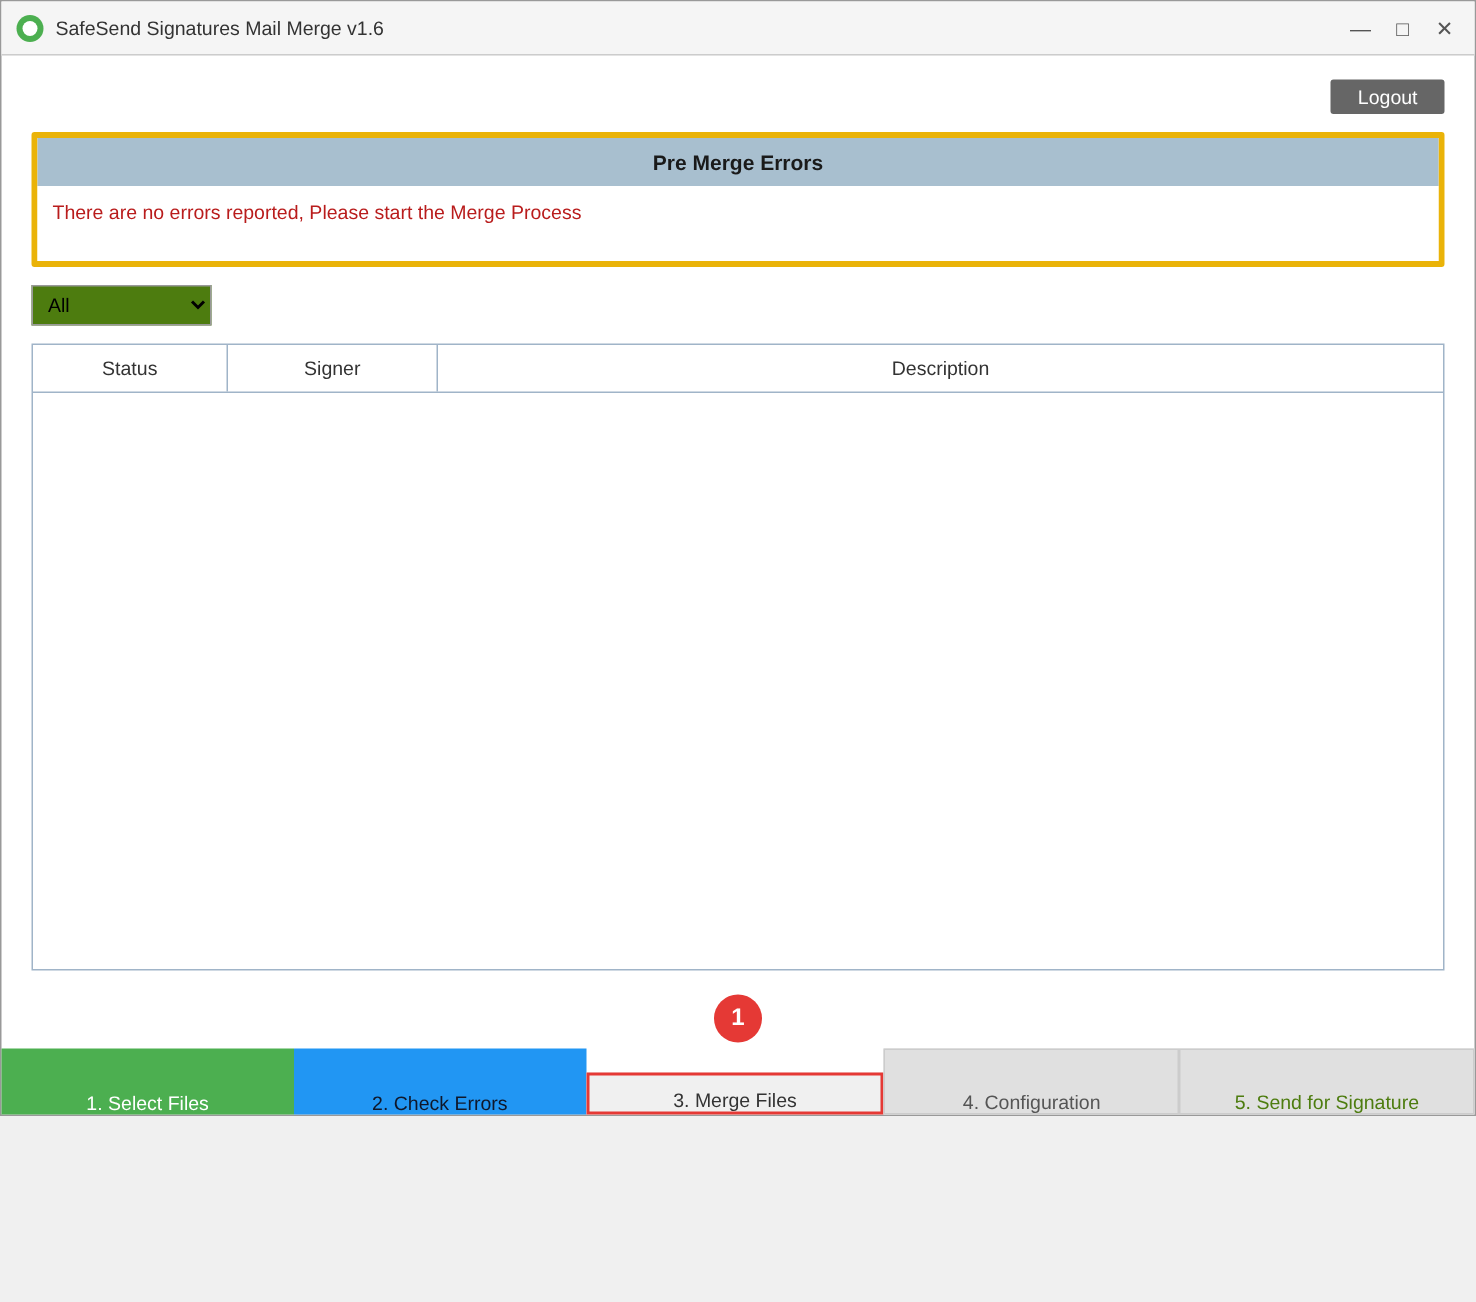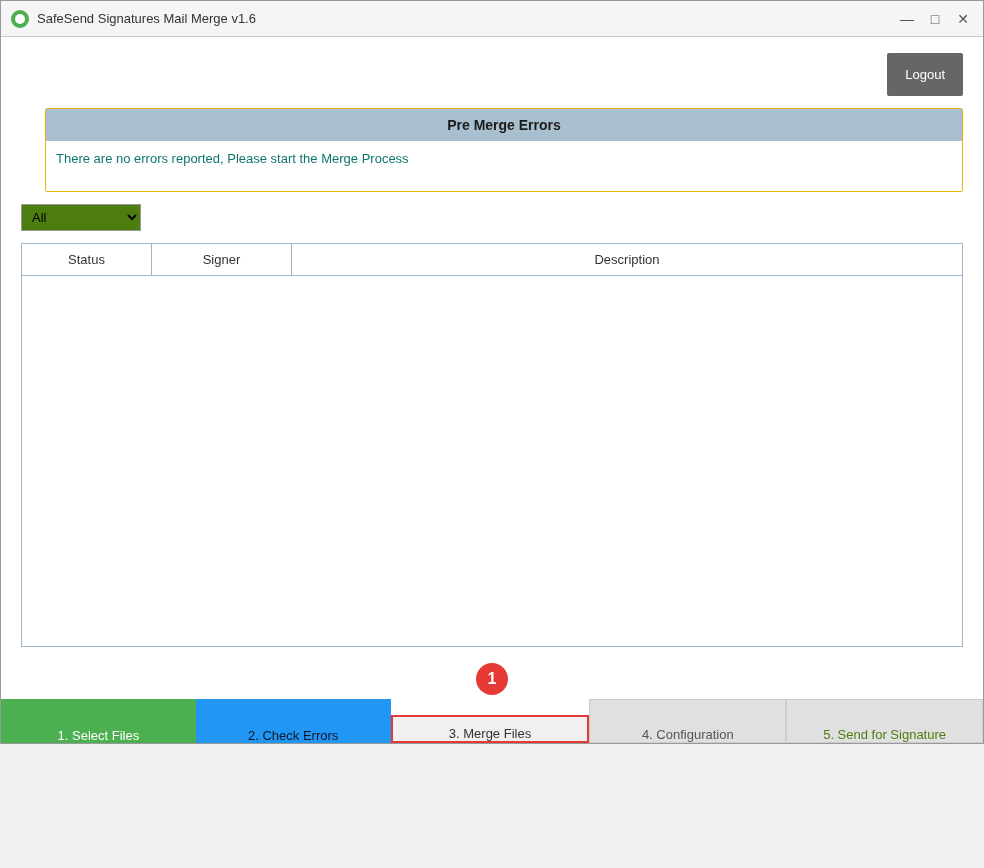--- a/index.html
+++ b/index.html
@@ -78,45 +78,44 @@
     }
     
     .top-bar {
       display: flex;
       justify-content: flex-end;
     }
     .logout-btn {
       background: #666;
       color: white;
       border: none;
-      padding: 14px 18px;
+      padding: 4px 18px;
       font-size: 13px;
       cursor: pointer;
       border-radius: 2px;
     }
     
     .errors-panel {
-      border: 1px solid #eab308;
+      border: 4px solid #eab308;
       border-radius: 2px;
-      margin-left: 24px;
     }
     .errors-header {
       background: #a8bfcf;
       color: #1a1a1a;
       text-align: center;
       padding: 8px;
       font-weight: 600;
       font-size: 14px;
     }
     .errors-body {
       background: white;
       padding: 10px;
       min-height: 50px;
       font-size: 13px;
-      color: #0f766e;
+      color: #b91c1c;
     }
     
     .filter-row {
       display: flex;
       align-items: center;
     }
     .filter-select {
       width: 120px;
       padding: 4px 6px;
       border: 1px solid #999;

